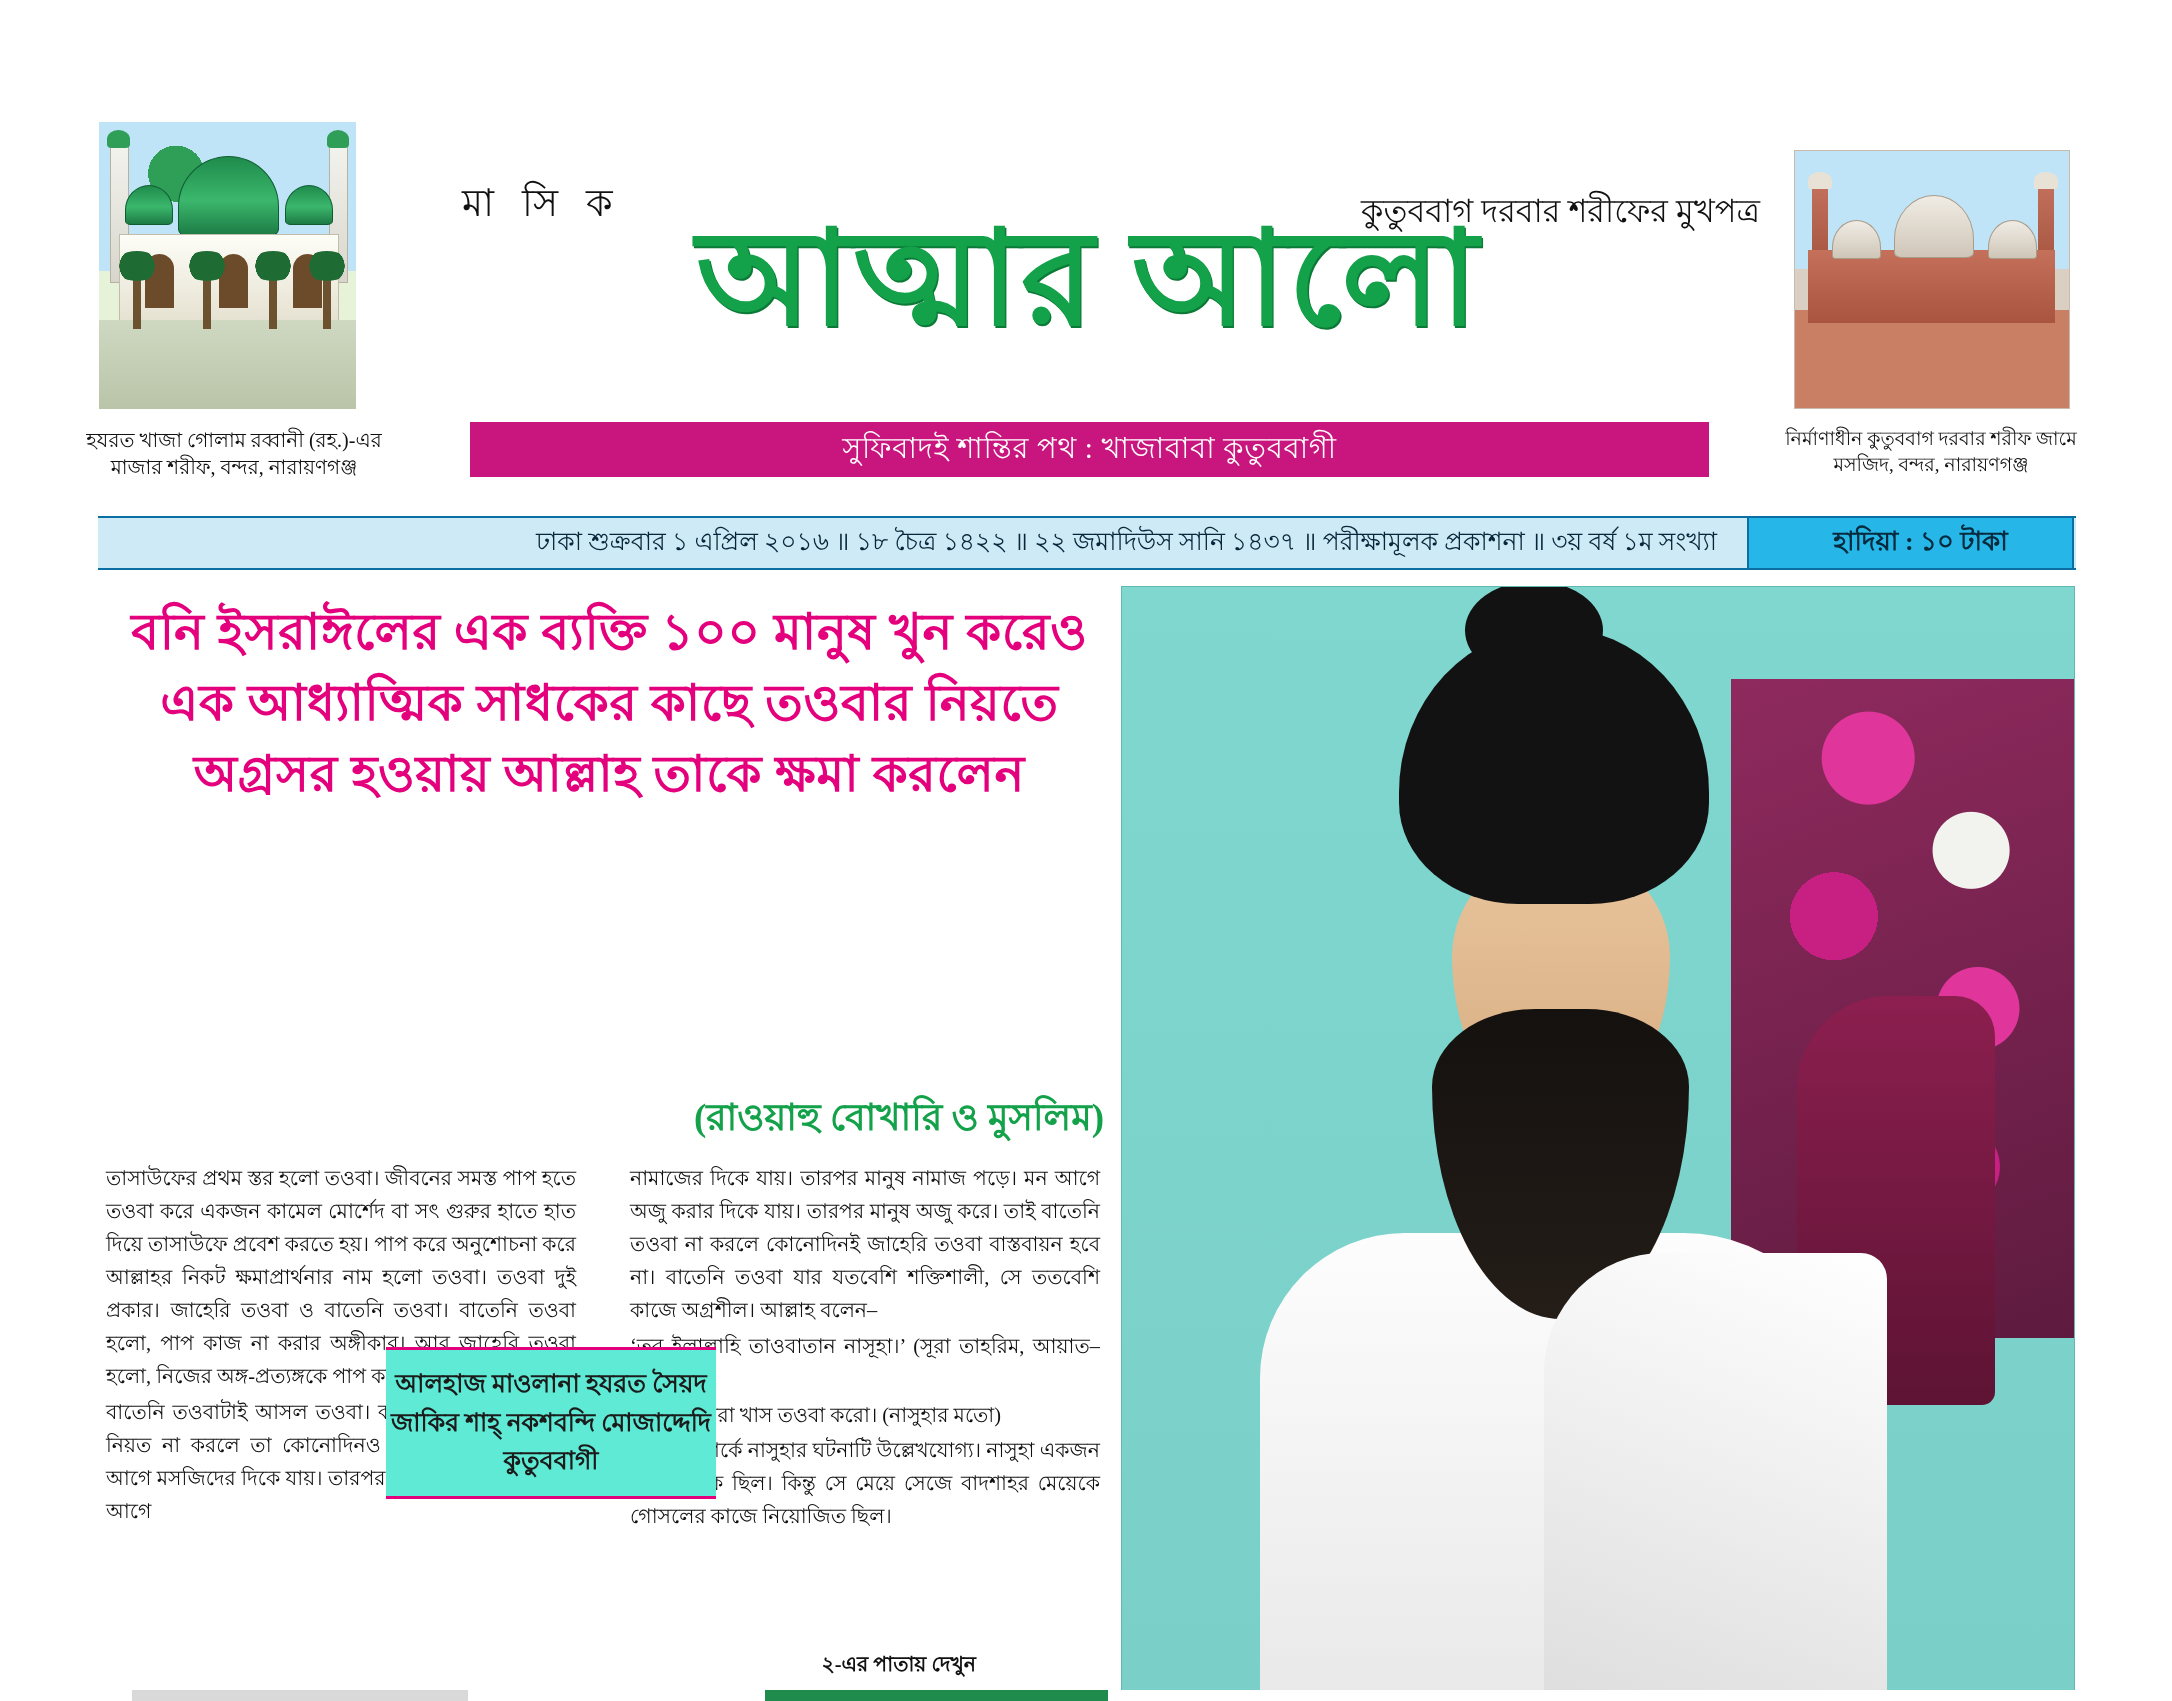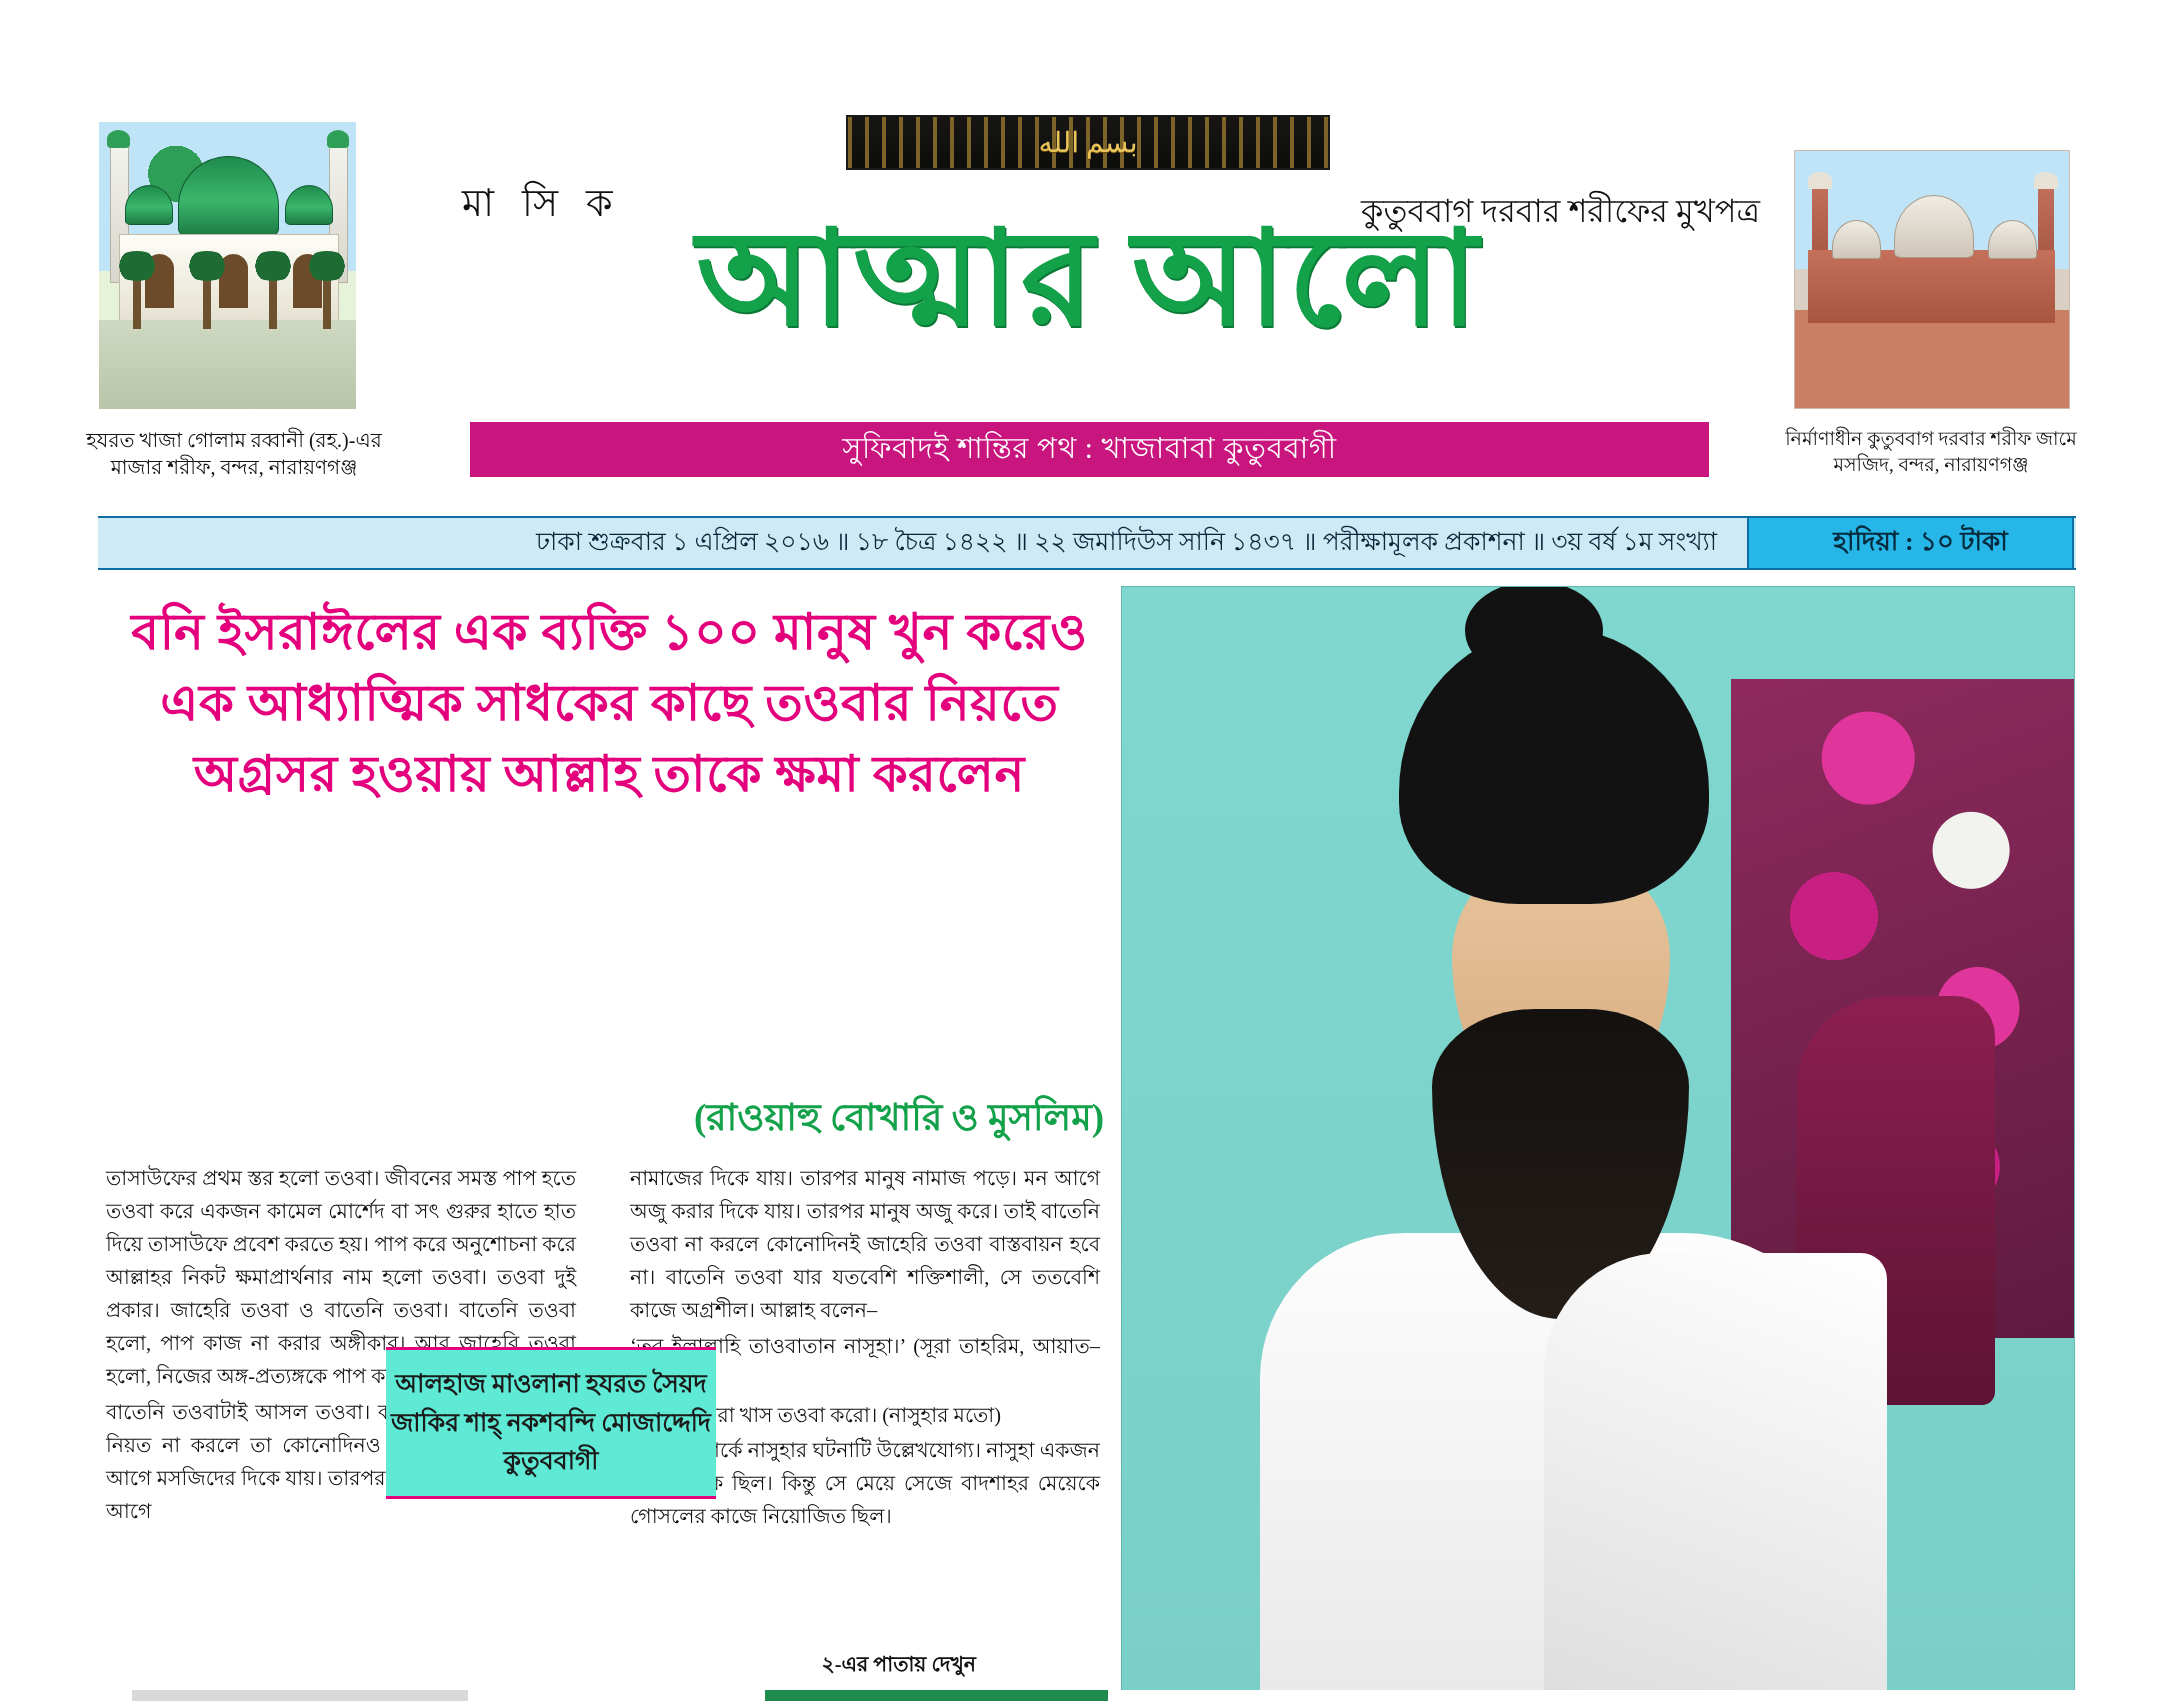--- a/index.html
+++ b/index.html
@@ -483,23 +483,20 @@
       <div class="arch" style="left:120px"></div>
       <div class="arch" style="left:194px"></div>
       <div class="plaza"></div>
       <div class="palm" style="left:34px"></div>
       <div class="palm" style="left:104px"></div>
       <div class="palm" style="left:170px"></div>
       <div class="palm" style="left:224px"></div>
     </div>
     <div class="mast-left-caption">হযরত খাজা গোলাম রব্বানী (রহ.)-এর মাজার শরীফ, বন্দর, নারায়ণগঞ্জ</div>
 
-    <div class="ornament">
-      <span class="ornament-text">بسم الله</span>
-    </div>
 
     <div class="masik">মা সি ক</div>
 
     <div class="sub-right">কুতুববাগ দরবার শরীফের মুখপত্র</div>
 
     <div class="title-main">আত্মার আলো</div>
 
     <div class="pink-bar">
       <span>সুফিবাদই শান্তির পথ : খাজাবাবা কুতুববাগী</span>
     </div>

